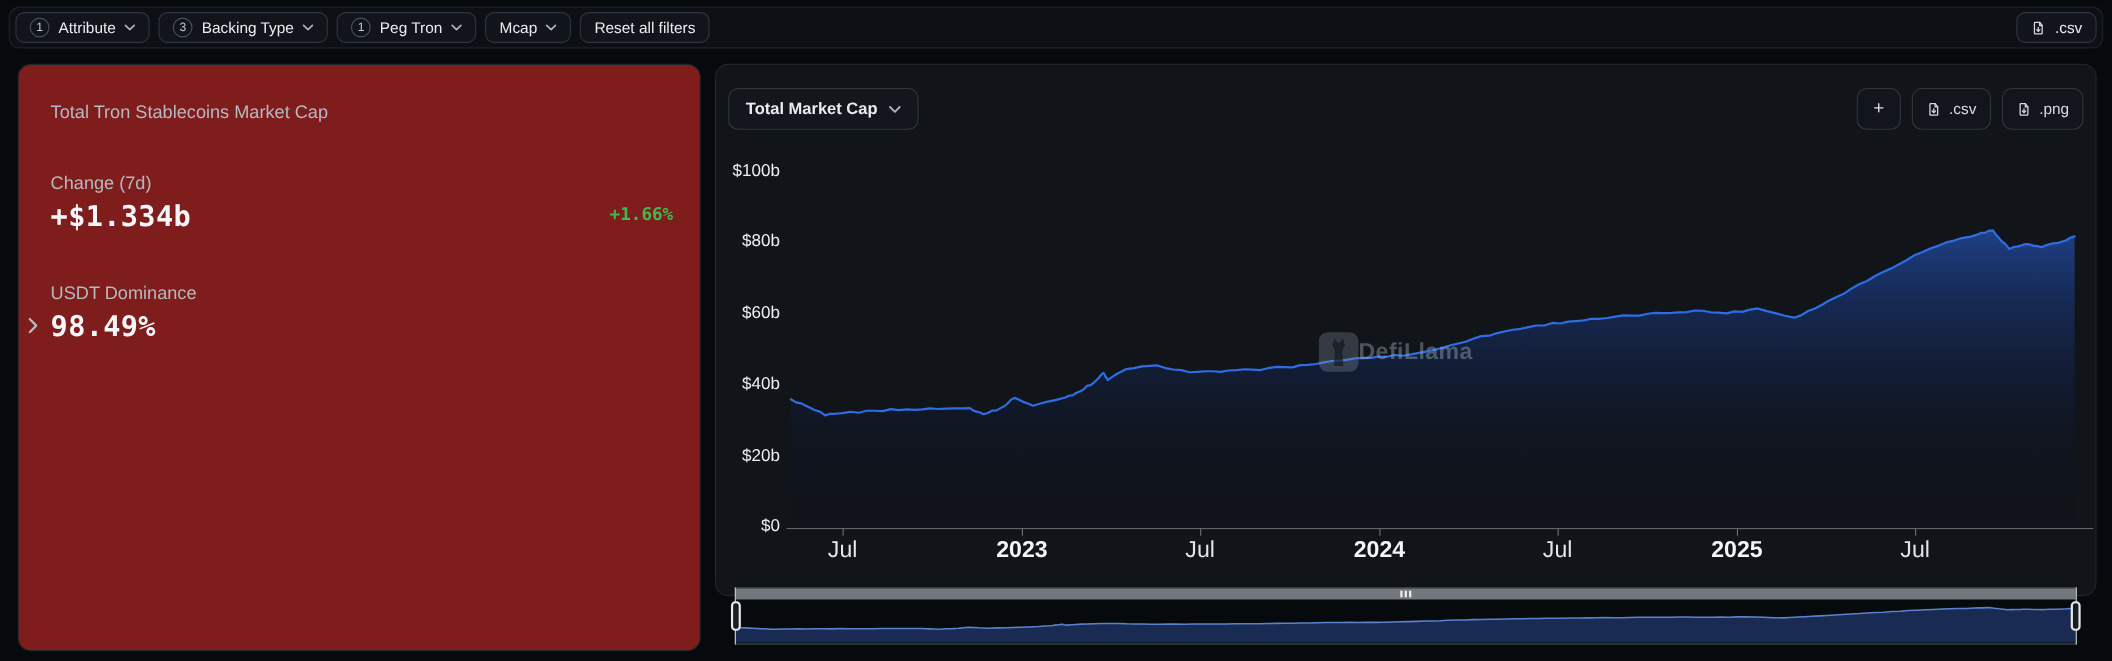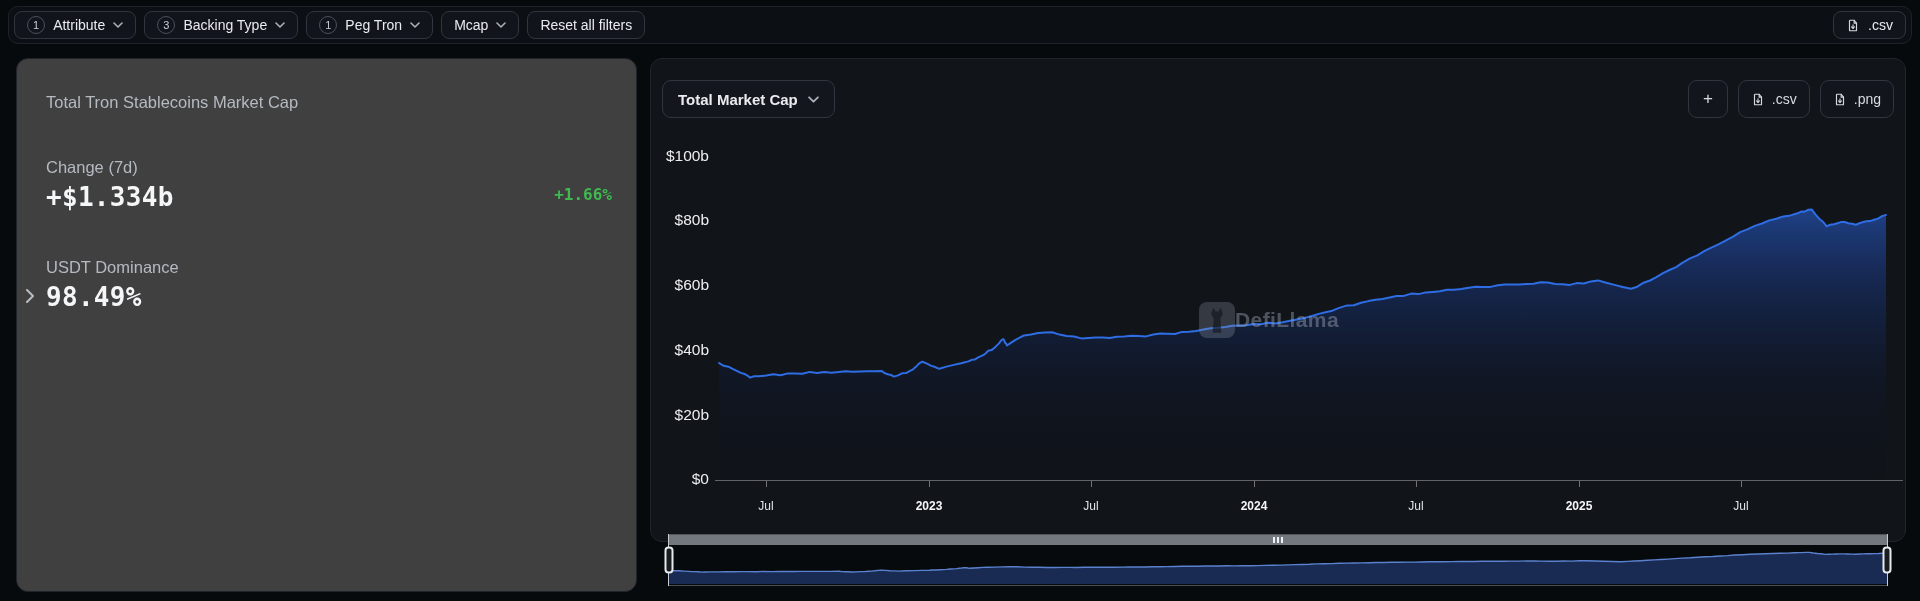--- a/index.html
+++ b/index.html
@@ -27,21 +27,21 @@
   .badge {
     min-width:18px; height:18px; padding:0 5px; border:1px solid #49505c;
     border-radius:9px; font-size:11px; color:#c7ccd4;
     display:flex; align-items:center; justify-content:center;
   }
   .chev-down { display:block; }
 
   
   .stats-panel {
     position:absolute; left:16px; top:58px; width:621px; height:534px;
-    background:#404040; border:1px solid #20242b; border-radius:12px;
+    background:#7f1d1d; border:1px solid #20242b; border-radius:12px;
     padding:34px 24px 0 29px;
   }
   .chart-panel {
     position:absolute; left:650px; top:58px; width:1256px; height:484px;
     background:#111419; border:1px solid #20242b; border-radius:12px;
   }
 
   
   .stat-label { font-size:16.5px; color:#b5b9c0; }
   .stat-value {
@@ -77,21 +77,21 @@
     color:#d9dce1; font-size:14px; cursor:pointer;
   }
 
   
   .ylabel {
     position:absolute; right:1196px; transform:translateY(-50%);
     font-size:15.5px; color:#eceef0; white-space:nowrap;
   }
   .axis-line { position:absolute; left:64px; top:421px; width:1188px; height:1px; background:rgba(255,255,255,0.34); }
   .tick { position:absolute; top:422px; width:1px; height:6px; background:rgba(255,255,255,0.4); }
-  .xlab { position:absolute; top:440px; transform:translateX(-50%); font-size:12px; color:#e2e5e9; }
+  .xlab { position:absolute; top:429px; transform:translateX(-50%); font-size:21px; color:#e2e5e9; }
   .xlab.year { font-weight:700; color:#f4f5f7; }
 
   #mainChart { position:absolute; left:68px; top:96px; overflow:visible; }
 
   
   .watermark {
     position:absolute; left:548px; top:243px; display:flex; align-items:center; gap:0;
     pointer-events:none;
   }
   .wm-icon { width:36px; height:36px; border-radius:8px; background:rgba(140,150,163,0.30); }

